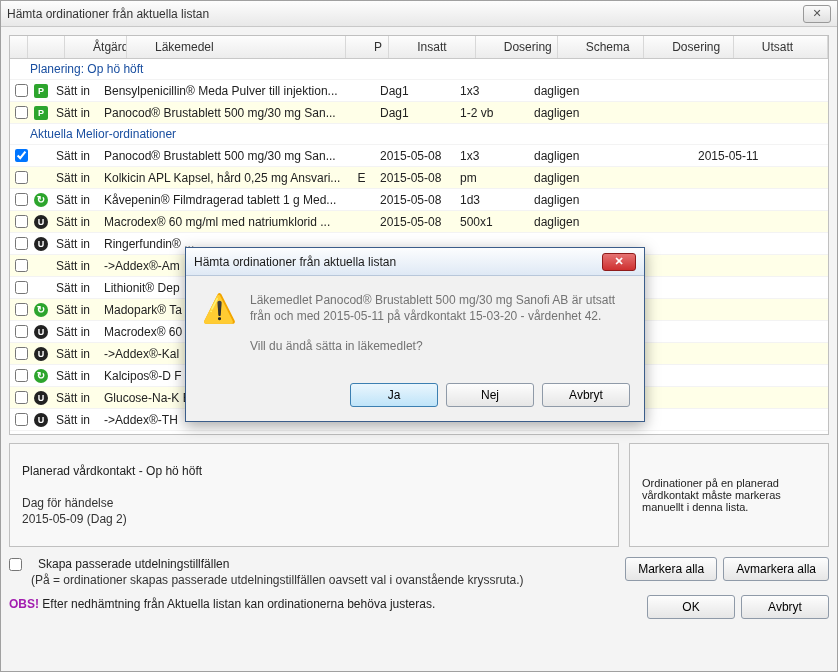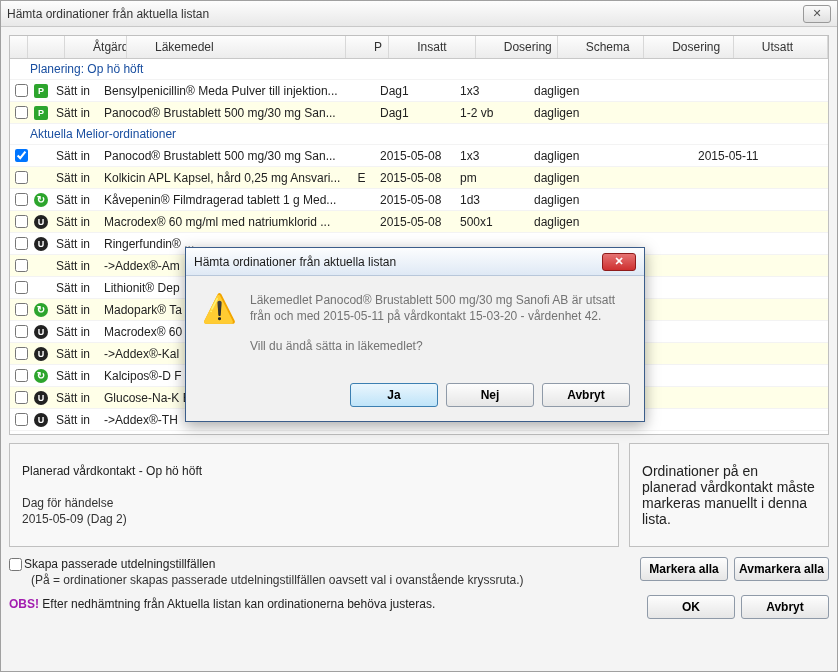--- a/index.html
+++ b/index.html
@@ -138,45 +138,44 @@
   display:flex;align-items:center;justify-content:center;
   font-size:8px;color:#555;
 }
 .textarea-fake .scroll-up{top:1px;}
 .textarea-fake .scroll-down{bottom:1px;}
 .panel-right {
   width:200px;
   border:1px solid #c0c0c0;
   background:#f8f8f8;
   padding:12px;
-  font-size:14px;
+  font-size:11px;
   display:flex; align-items:center;
 }
 
 .bottom-row1 {
   display:flex; align-items:flex-start;
   margin-top:10px;
   gap:8px;
 }
 .bottom-left { flex:1; }
-.bottom-row1 .chk-line { display:flex; align-items:center; gap:2px;}
+.bottom-row1 .chk-line { display:flex; align-items:center; gap:16px;}
 .bottom-row1 .sub { margin-left:22px; margin-top:2px; color:#333;}
 .obs { color:#a21caf; font-weight:bold; }
 .obs-line { margin-top:10px; }
 
 .btn {
   min-width:88px;
   height:24px;
-  padding:1px 4px;
+  padding:1px 12px;
   background:linear-gradient(#fdfdfd,#e6e6e6);
   border:1px solid #8f9aa8;
   border-radius:3px;
   font-size:12px;
   cursor:pointer;
-  font-weight:bold;
 }
 .btn.default {
   border:1px solid #3c7fb1;
   background:linear-gradient(#eaf6fd,#bfe4f9);
 }
 .btn-row-right{display:flex; gap:6px; justify-content:flex-end;}
 .modal {
   position:absolute;
   left:185px; top:247px;
   width:460px;

